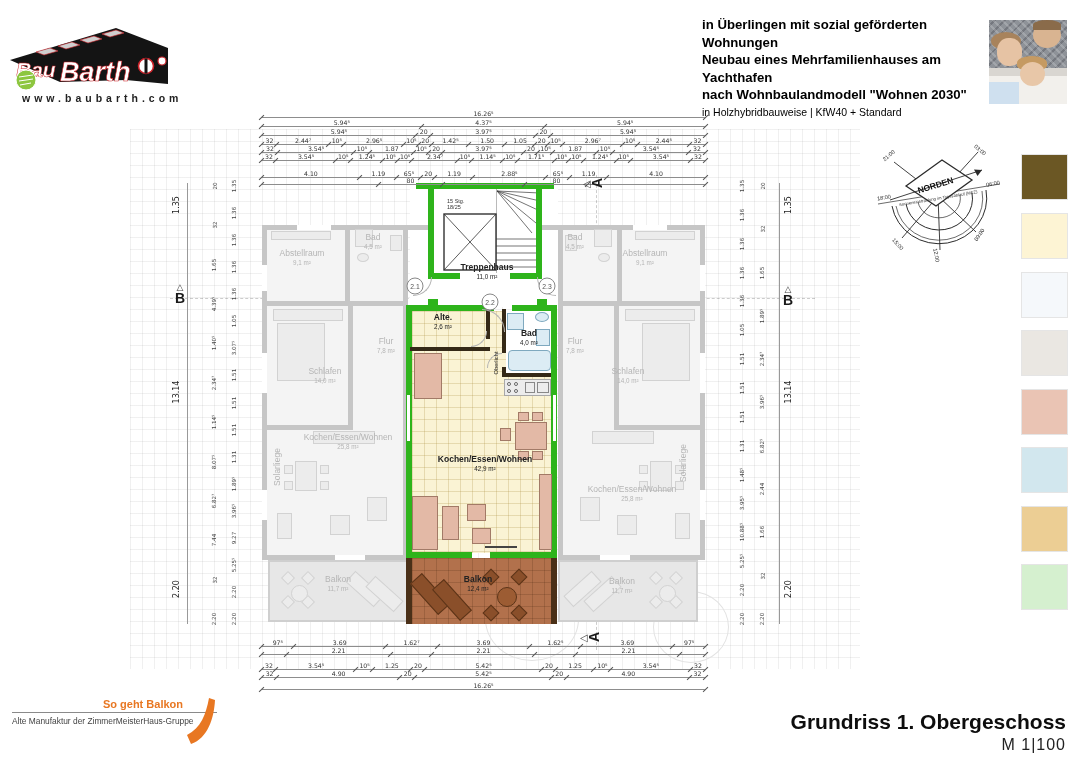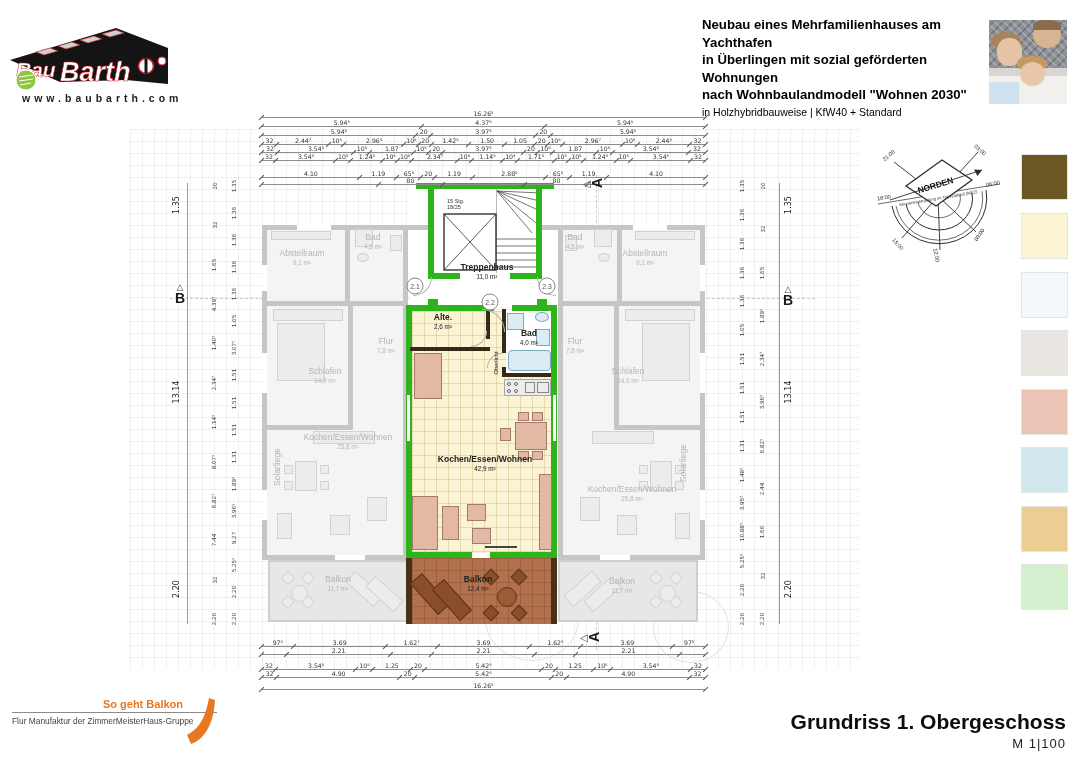--- a/index.html
+++ b/index.html
@@ -83,21 +83,21 @@
 
   
   .zmh{position:absolute;left:12px;top:698px;width:205px;}
   .zmh .brand{font-size:19px;color:#3b3b3b;letter-spacing:-.4px;}
   .zmh .tag2{font-size:11px;font-weight:bold;color:#e87722;text-align:right;margin:0 34px 2px 0;}
   .zmh .rule{height:1px;background:#8a8a8a;margin-top:2px;}
   .zmh .sub{font-size:8.4px;color:#444;margin-top:3px;}
   .zmh svg{position:absolute;right:0;top:0;}
   .tb{position:absolute;right:20px;top:710px;text-align:right;}
   .tb .t{font-size:21px;font-weight:bold;color:#0d0d0d;}
-  .tb .m{font-size:13px;color:#222;margin-top:2px;letter-spacing:1px;}
+  .tb .m{font-size:16px;color:#222;margin-top:2px;letter-spacing:1px;}
 
   .stove{position:absolute;width:4px;height:4px;border:1px solid #666;border-radius:50%;background:#f7f7f7;box-sizing:border-box;}
 </style>
 </head>
 <body>
 
 <div class="page">
 
   <svg class="a" style="left:8px;top:24px" width="172" height="66" viewBox="0 0 172 66">
     <polygon points="2,36 108,4 160,24 160,60 118,56 52,58" fill="#141414"></polygon>
@@ -109,22 +109,22 @@
     <rect x="136.5" y="34.5" width="3" height="15" fill="#141414"></rect>
     <circle cx="154" cy="37" r="4" fill="#fff" stroke="#cc2229" stroke-width="1.2"></circle>
     <text x="8" y="53" font-family="Liberation Sans, sans-serif" font-size="21" font-weight="bold" font-style="italic" fill="#ffffff" stroke="#cc2229" stroke-width="0.5">Bau</text>
     <text x="52" y="57" font-family="Liberation Sans, sans-serif" font-size="27" font-weight="bold" font-style="italic" fill="#ffffff" stroke="#cc2229" stroke-width="0.6">Barth</text>
     <circle cx="18" cy="56" r="10" fill="#8dc63f" stroke="#ffffff" stroke-width="1"></circle>
     <path d="M11,53 L25,51 M11,57 L25,55 M12,61 L23,59" stroke="#ffffff" stroke-width="1" fill="none"></path>
   </svg>
   <div class="logo-url">www.baubarth.com</div>
 
   <div class="proj">
+    <div class="b">in Überlingen mit sozial geförderten Wohnungen</div>
     <div class="b">Neubau eines Mehrfamilienhauses am Yachthafen</div>
-    <div class="b">in Überlingen mit sozial geförderten Wohnungen</div>
     <div class="b">nach Wohnbaulandmodell "Wohnen 2030"</div>
     <div class="s">in Holzhybridbauweise  |  KfW40 + Standard</div>
   </div>
 
   <div class="photo">
     <div style="left:0;top:0;width:78px;height:48px;background:#8e9298;
       background-image:repeating-linear-gradient(45deg,rgba(255,255,255,.18) 0 2px,transparent 2px 6px),
       repeating-linear-gradient(-45deg,rgba(40,40,50,.25) 0 2px,transparent 2px 7px);"></div>
     <div style="left:0;top:56px;width:78px;height:28px;background:#f2f0ec;"></div>
     <div style="left:44px;top:2px;width:28px;height:26px;background:#d9b491;border-radius:50%;"></div>
@@ -666,21 +666,21 @@
       <span class="Bletter">B</span>
     </div>
   </div>
 
   <div class="zmh">
     <svg width="34" height="48" viewBox="0 0 34 48">
       <path d="M26,0 C23,16 18,30 4,37 L8,46 C25,40 31,20 32,2 Z" fill="#e87722"></path>
     </svg>
     <div class="tag2">So geht Balkon</div>
     <div class="rule"></div>
-    <div class="sub">Flur Manufaktur der ZimmerMeisterHaus-Gruppe</div>
+    <div class="sub">Alte Manufaktur der ZimmerMeisterHaus-Gruppe</div>
   </div>
 
   <div class="tb">
     <div class="t">Grundriss 1. Obergeschoss</div>
     <div class="m">M  1|100</div>
   </div>
 
 </div>
 
 </body></html>

